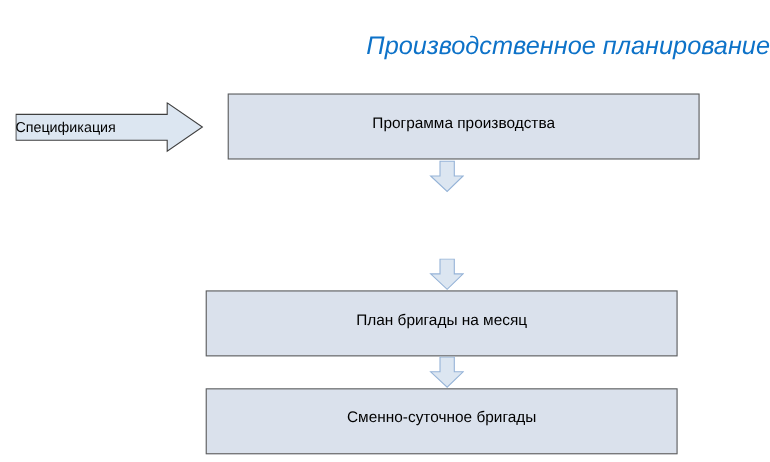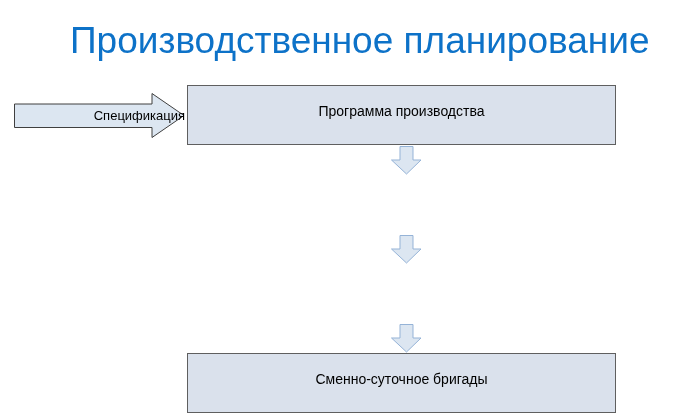--- a/index.html
+++ b/index.html
@@ -24,42 +24,43 @@
     background: #ffffff;
     overflow: hidden;
   }
   .title {
     position: absolute;
     left: 70px;
     top: 24px;
     width: 630px;
     height: 34px;
     line-height: 34px;
-    text-align: left;
-    font-size: 37px;
+    text-align: right;
+    font-size: 23px;
     color: var(--title-color);
     white-space: nowrap;
+    font-style: italic;
   }
   .flow-box {
     position: absolute;
     left: 187px;
     width: 429px;
     height: 60px;
     box-sizing: border-box;
     background: var(--box-fill);
     border: 1.5px solid var(--box-border);
     display: flex;
     align-items: center;
     justify-content: center;
     padding-bottom: 8px;
     font-size: 14px;
     color: var(--text-color);
     text-align: center;
   }
-  .box-0 { top: 85px; }
+  .box-0 { top: 85px; margin-left: 20px; }
   .box-1 { top: 175px; }
   .box-2 { top: 264px; }
   .box-3 { top: 353px; }
 
   .down-arrow {
     position: absolute;
     left: 390px;
     width: 32px;
     height: 29px;
   }
@@ -86,21 +87,21 @@
     stroke-width: 1;
     stroke-linejoin: miter;
   }
   .spec-label {
     position: absolute;
     left: 14px;
     top: 103px;
     width: 171px;
     height: 25px;
     line-height: 25px;
-    text-align: right;
+    text-align: left;
     font-size: 13px;
     color: var(--text-color);
     white-space: nowrap;
   }
 </style>
 </head>
 <body>
 
 <div class="canvas">
 
@@ -117,20 +118,23 @@
 
   <svg class="down-arrow down-arrow-0" viewBox="0 0 32 29">
     <polygon points="10,0.5 23,0.5 23,14 31,14 16.5,28 1.5,14 10,14"></polygon>
   </svg>
 
 
   <svg class="down-arrow down-arrow-1" viewBox="0 0 32 29">
     <polygon points="10,0.5 23,0.5 23,14 31,14 16.5,28 1.5,14 10,14"></polygon>
   </svg>
 
+  <div class="flow-box box-2">
+    <span>План бригады на месяц</span>
+  </div>
 
   <svg class="down-arrow down-arrow-2" viewBox="0 0 32 29">
     <polygon points="10,0.5 23,0.5 23,14 31,14 16.5,28 1.5,14 10,14"></polygon>
   </svg>
 
   <div class="flow-box box-3">
     <span>Сменно-суточное бригады</span>
   </div>
 
 </div>

